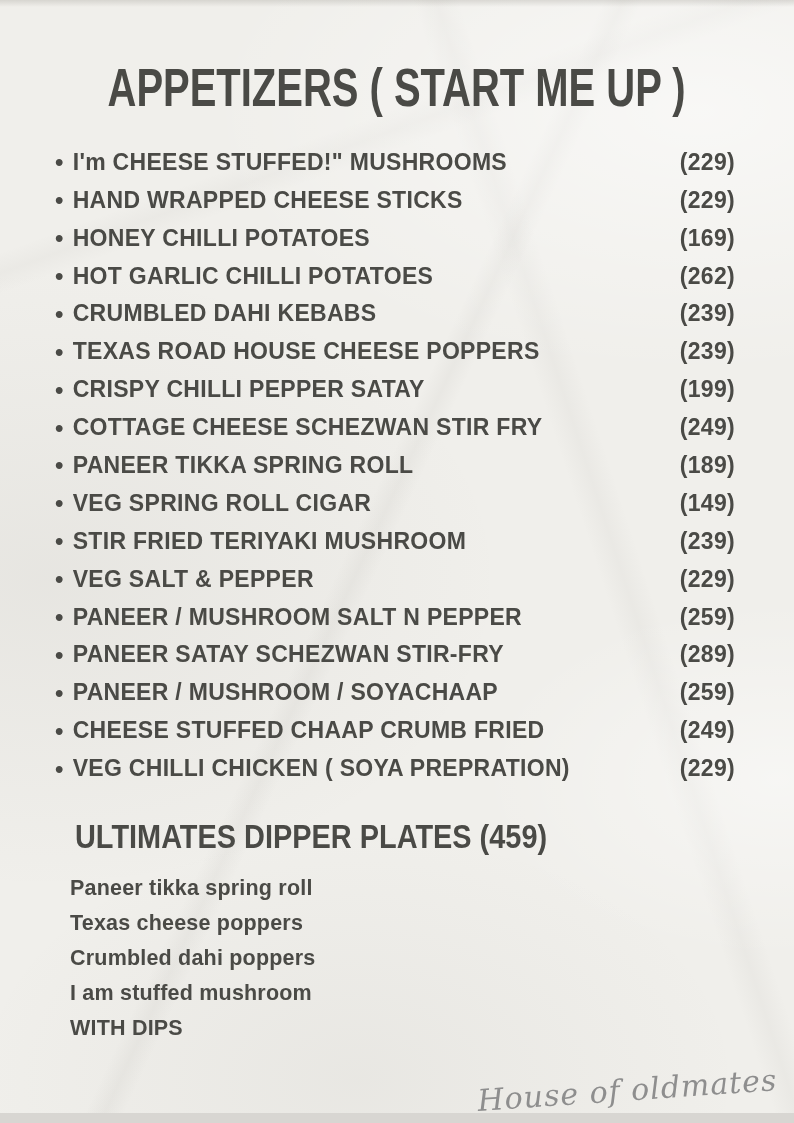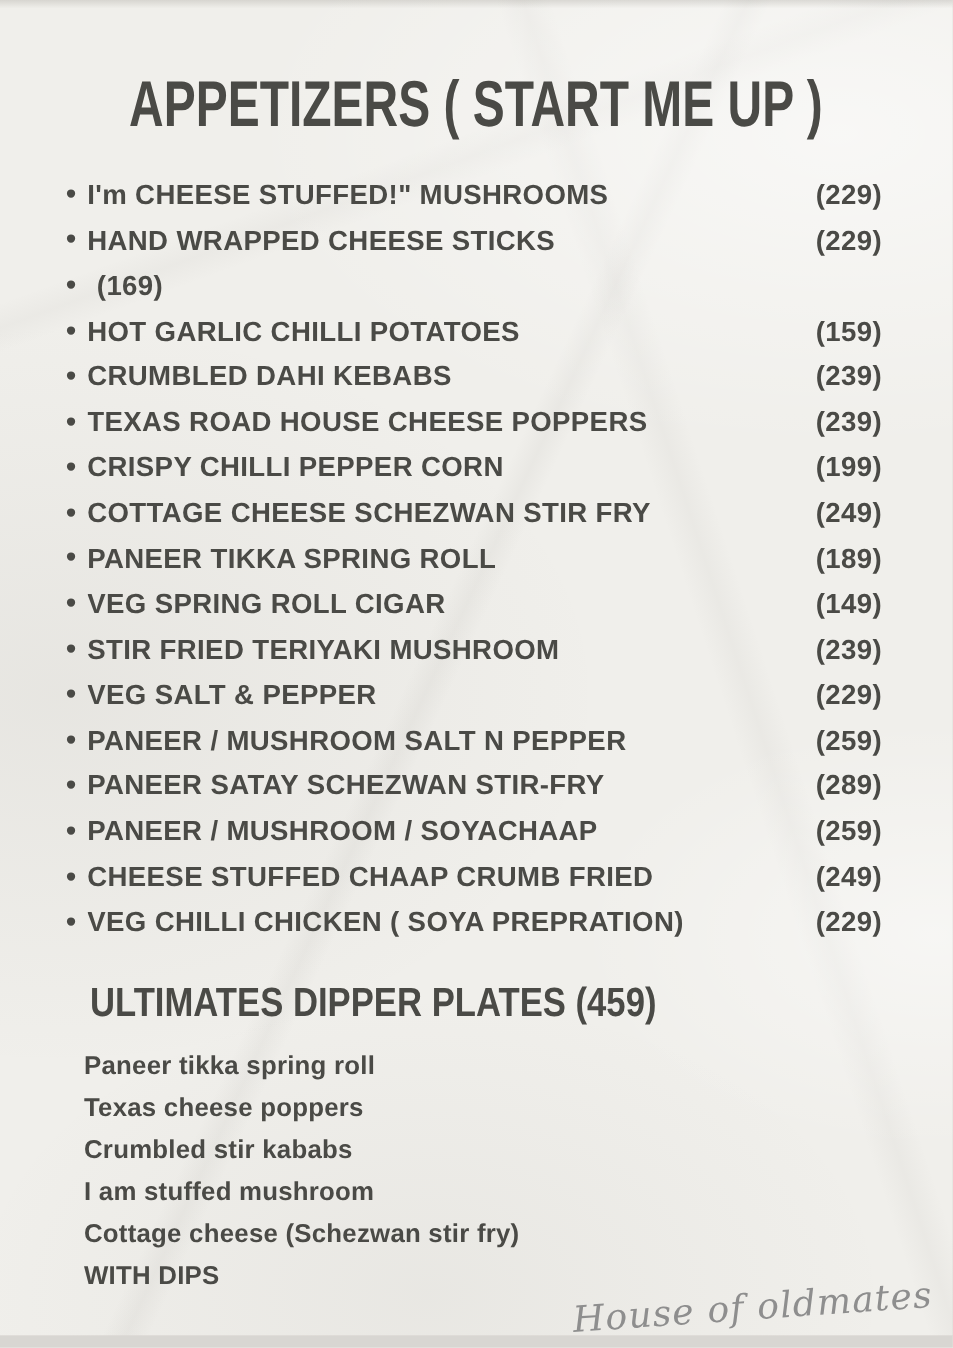--- a/index.html
+++ b/index.html
@@ -119,44 +119,45 @@
       </div>
 
   <div class="row">
         <span class="bullet">•</span>
         <span class="item-name">HAND WRAPPED CHEESE STICKS</span>
         <span class="item-price">(229)</span>
       </div>
 
   <div class="row">
         <span class="bullet">•</span>
+        <span class="item-name">HONEY CHILLI POTATOES</span>
         <span class="item-price">(169)</span>
       </div>
 
   <div class="row">
         <span class="bullet">•</span>
         <span class="item-name">HOT GARLIC CHILLI POTATOES</span>
-        <span class="item-price">(159)</span>
+        <span class="item-price">(262)</span>
       </div>
 
   <div class="row">
         <span class="bullet">•</span>
         <span class="item-name">CRUMBLED DAHI KEBABS</span>
         <span class="item-price">(239)</span>
       </div>
 
   <div class="row">
         <span class="bullet">•</span>
         <span class="item-name">TEXAS ROAD HOUSE CHEESE POPPERS</span>
         <span class="item-price">(239)</span>
       </div>
 
   <div class="row">
         <span class="bullet">•</span>
-        <span class="item-name">CRISPY CHILLI PEPPER CORN</span>
+        <span class="item-name">CRISPY CHILLI PEPPER SATAY</span>
         <span class="item-price">(199)</span>
       </div>
 
   <div class="row">
         <span class="bullet">•</span>
         <span class="item-name">COTTAGE CHEESE SCHEZWAN STIR FRY</span>
         <span class="item-price">(249)</span>
       </div>
 
   <div class="row">
@@ -214,23 +215,22 @@
       </div>
 </div>
 
   <h2 class="subtitle"><span class="condensed-left">ULTIMATES DIPPER PLATES (459)</span></h2>
 
   <div class="dipper-list">
   <div class="drow">Paneer tikka spring roll</div>
 
   <div class="drow">Texas cheese poppers</div>
 
-  <div class="drow">Crumbled stir kababs</div>
+  <div class="drow">Crumbled dahi poppers</div>
 
   <div class="drow">I am stuffed mushroom</div>
 
-  <div class="drow">Cottage cheese (Schezwan stir fry)</div>
 
   <div class="drow">WITH DIPS</div>
 </div>
 
   <div class="signature">House of oldmates</div>
 </div>
 
 </body></html>

